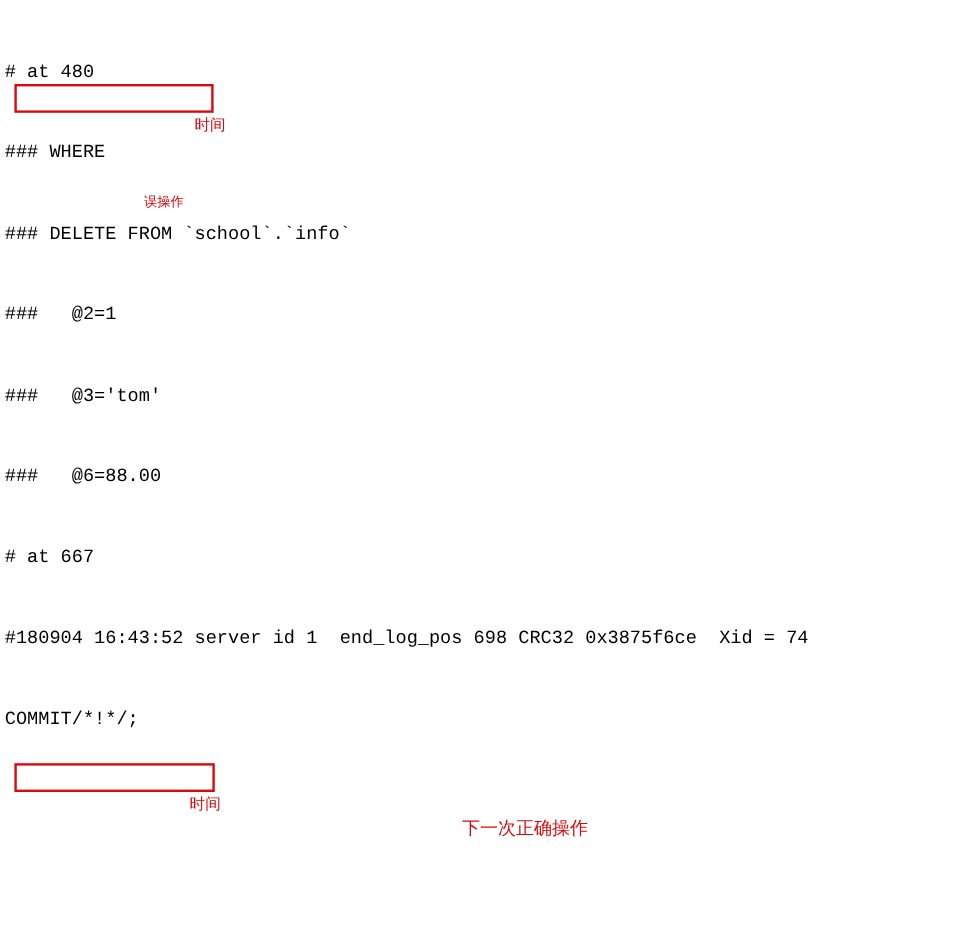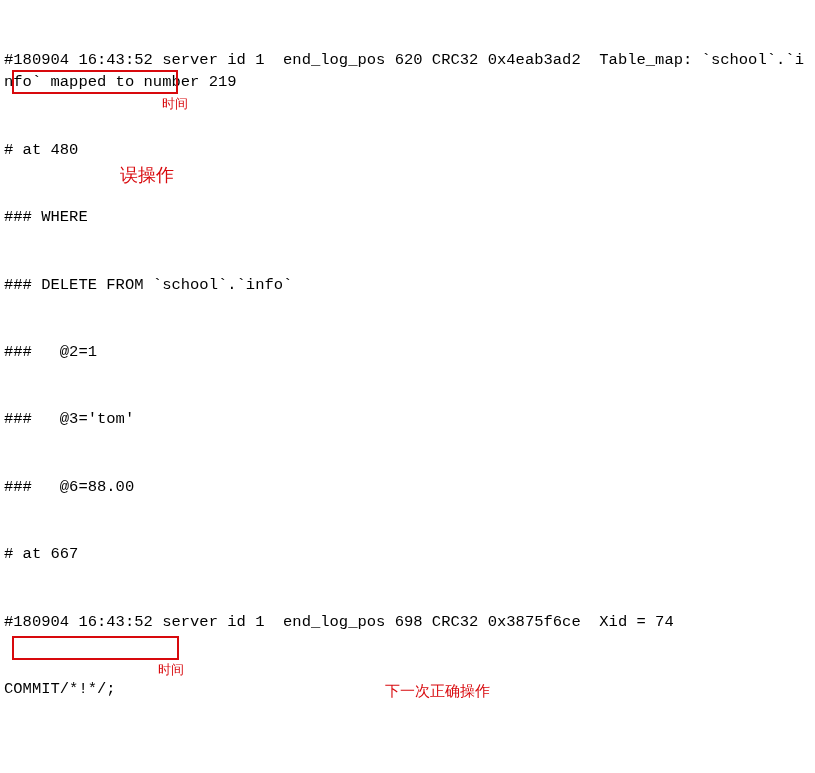--- a/index.html
+++ b/index.html
@@ -39,21 +39,21 @@
     font-family: "Microsoft YaHei", sans-serif;
     font-size: 13px;
     pointer-events: none;
   }
   .redlabel2 {
     position: absolute;
     left: 120px;
     top: 162px;
     color: #d8090d;
     font-family: "Microsoft YaHei", sans-serif;
-    font-size: 18px;
+    font-size: 11px;
     pointer-events: none;
   }
   .redbox2 {
     position: absolute;
     border: 2px solid #d8090d;
     left: 12px;
     top: 636px;
     width: 163px;
     height: 20px;
     pointer-events: none;
@@ -74,21 +74,20 @@
     color: #d8090d;
     font-family: "Microsoft YaHei", sans-serif;
     font-size: 15px;
     pointer-events: none;
   }
 </style>
 </head>
 <body>
 
 <div class="log">
-  <span class="line">#180904 16:43:52 server id 1  end_log_pos 620 CRC32 0x4eab3ad2  Table_map: `school`.`info` mapped to number 219</span>
   <span class="line"># at 480</span>
   <span class="line">### WHERE</span>
   <span class="line">### DELETE FROM `school`.`info`</span>
   <span class="line">###   @2=1</span>
   <span class="line">###   @3='tom'</span>
   <span class="line">###   @6=88.00</span>
   <span class="line"># at 667</span>
   <span class="line">#180904 16:43:52 server id 1  end_log_pos 698 CRC32 0x3875f6ce  Xid = 74</span>
   <span class="line">COMMIT/*!*/;</span>
   

